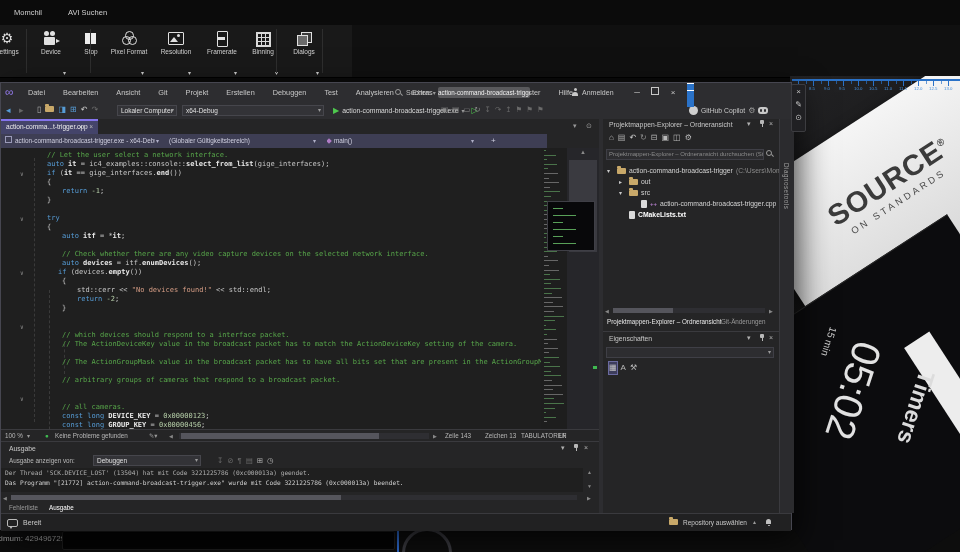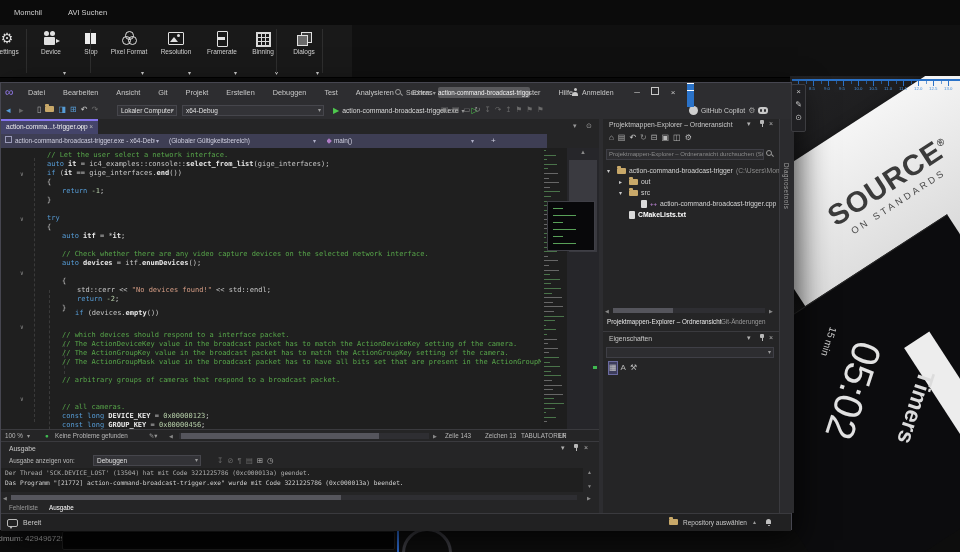--- a/index.html
+++ b/index.html
@@ -390,30 +390,29 @@
         <div class="code-line" style="top: 48px; left: 46px;"><span class="pl">}</span></div>
         <div class="code-line" style="top: 57px; left: 46px;"></div>
         <div class="fold" style="top: 66px;">∨</div>
         <div class="code-line" style="top: 66px; left: 46px;"><span class="kw">try</span></div>
         <div class="code-line" style="top: 75px; left: 46px;"><span class="pl">{</span></div>
         <div class="code-line" style="top: 84px; left: 61px;"><span class="kw">auto </span><span class="var">itf</span><span class="pl"> = *</span><span class="var">it</span><span class="pl">;</span></div>
         <div class="code-line" style="top: 93px; left: 46px;"></div>
         <div class="code-line" style="top: 102px; left: 61px;"><span class="cm">// Check whether there are any video capture devices on the selected network interface.</span></div>
         <div class="code-line" style="top: 111px; left: 61px;"><span class="kw">auto </span><span class="var">devices</span><span class="pl"> = itf.</span><span class="fn">enumDevices</span><span class="pl">();</span></div>
         <div class="fold" style="top: 120px;">∨</div>
-        <div class="code-line" style="top: 120px; left: 74px; margin-top: 41px;"><span class="kw">if </span><span class="pl">(devices.</span><span class="fn">empty</span><span class="pl">())</span></div>
+        <div class="code-line" style="top: 120px; left: 57px;"><span class="kw">if </span><span class="pl">(devices.</span><span class="fn">empty</span><span class="pl">())</span></div>
         <div class="code-line" style="top: 129px; left: 61px;"><span class="pl">{</span></div>
         <div class="code-line" style="top: 138px; left: 76px;"><span class="pl">std::cerr &lt;&lt; </span><span class="str">"No devices found!"</span><span class="pl"> &lt;&lt; std::endl;</span></div>
         <div class="code-line" style="top: 147px; left: 76px;"><span class="kw">return </span><span class="num">-2</span><span class="pl">;</span></div>
         <div class="code-line" style="top: 156px; left: 61px;"><span class="pl">}</span></div>
         <div class="code-line" style="top: 165px; left: 46px;"></div>
         <div class="fold" style="top: 174px;">∨</div>
         <div class="code-line" style="top: 183px; left: 61px;"><span class="cm">// which devices should respond to a interface packet.</span></div>
         <div class="code-line" style="top: 192px; left: 61px;"><span class="cm">// The ActionDeviceKey value in the broadcast packet has to match the ActionDeviceKey setting of the camera.</span></div>
-        <div class="code-line" style="top: 201px; left: 61px;"><span class="cm">// The ActionGroupKey value in the broadcast packet has to match the ActionGroupKey setting of the camera.</span></div>
         <div class="code-line" style="top: 210px; left: 61px;"><span class="cm">// The ActionGroupMask value in the broadcast packet has to have all bits set that are present in the ActionGroupMask</span></div>
         <div class="code-line" style="top: 228px; left: 61px;"><span class="cm">// arbitrary groups of cameras that respond to a broadcast packet.</span></div>
         <div class="code-line" style="top: 237px; left: 46px;"></div>
         <div class="fold" style="top: 246px;">∨</div>
         <div class="code-line" style="top: 255px; left: 61px;"><span class="cm">// all cameras.</span></div>
         <div class="code-line" style="top: 264px; left: 61px;"><span class="kw">const long </span><span class="var">DEVICE_KEY</span><span class="pl"> = </span><span class="num">0x00000123</span><span class="pl">;</span></div>
         <div class="code-line" style="top: 273px; left: 61px;"><span class="kw">const long </span><span class="var">GROUP_KEY</span><span class="pl"> = </span><span class="num">0x00000456</span><span class="pl">;</span></div>
       </div>
 
     <div class="minimap" id="minimap">

